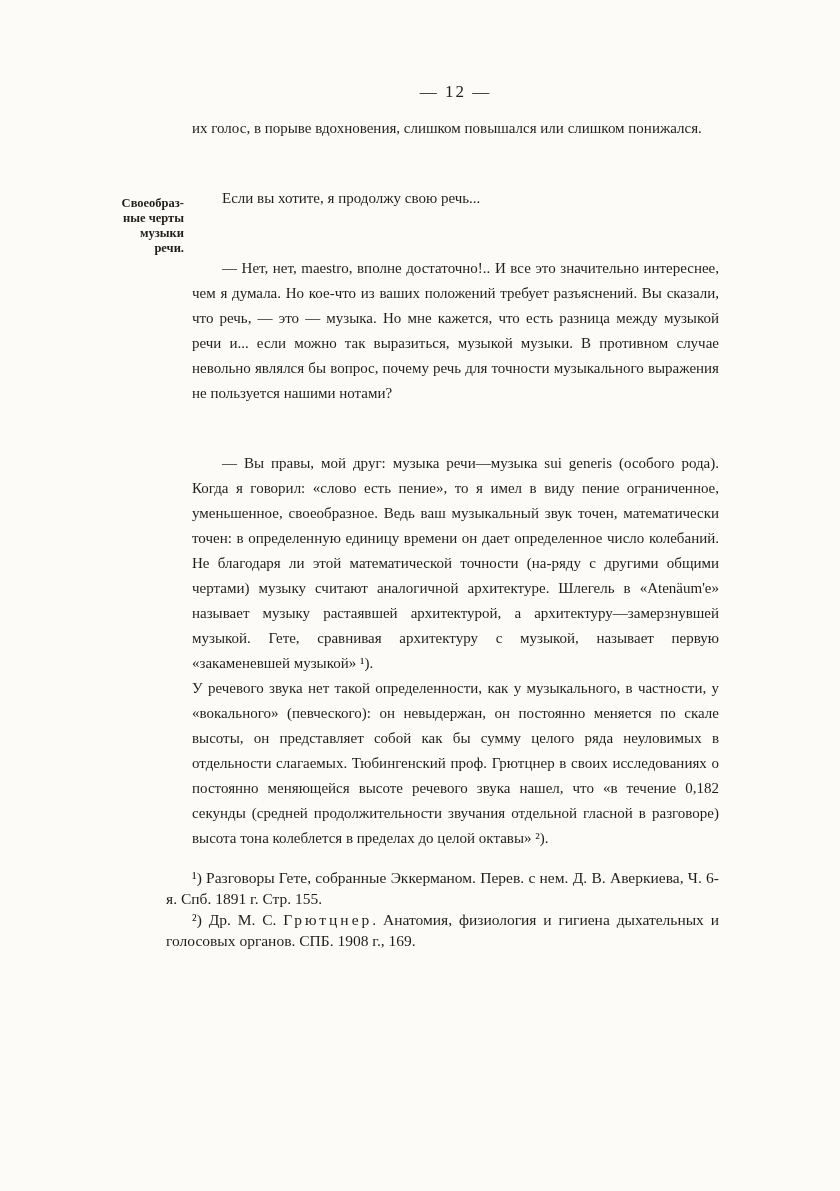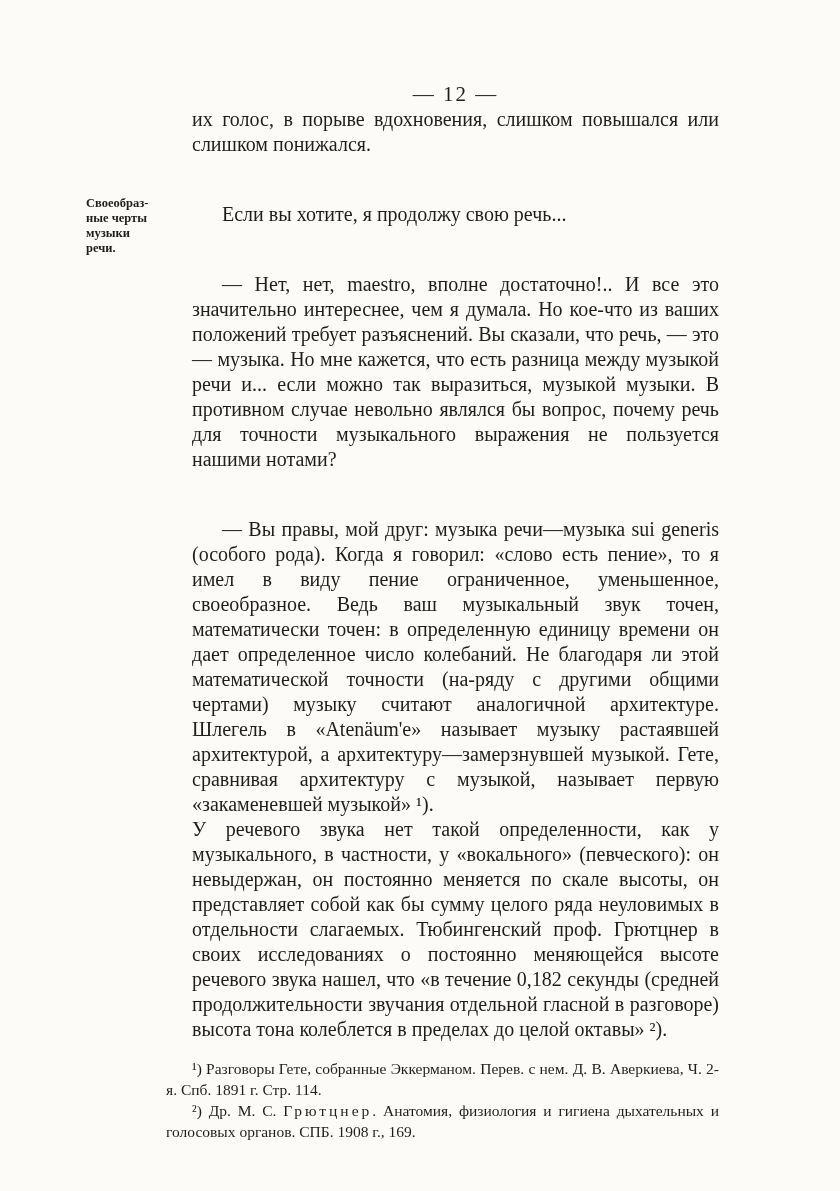--- a/index.html
+++ b/index.html
@@ -21,37 +21,37 @@
     font-family: "Liberation Serif", "DejaVu Serif", serif;
   }
   .content {
     position: absolute;
     top: 82px;
     left: 192px;
     width: 527px;
   }
   .page-number {
     text-align: center;
-    font-size: 21px;
+    font-size: 17px;
     letter-spacing: 2px;
-    margin-bottom: 0;
+    margin-bottom: 14px;
   }
   .margin-note {
     position: absolute;
     top: 196px;
     left: 86px;
     width: 98px;
-    text-align: left;
+    text-align: right;
     font-size: 12.5px;
     font-weight: bold;
     line-height: 15px;
     white-space: pre-line;
   }
   .body-text {
-    font-size: 20px;
+    font-size: 15px;
     line-height: 25px;
     text-align: justify;
     hyphens: auto;
   }
   .para {
     margin: 0;
   }
   .para.indent {
     text-indent: 30px;
     margin-top: 45px;
@@ -86,17 +86,17 @@
   <div class="content">
     <div class="page-number">— 12 —</div>
     <div class="body-text">
         <p class="para"><span>их голос, в порыве вдохновения, слишком повышался или слишком понижался.</span></p>
         <p class="para indent"><span>Если вы хотите, я продолжу свою речь...</span></p>
         <p class="para indent"><span>— Нет, нет, </span><span class="it">maestro</span><span>, вполне достаточно!.. И все это значительно интереснее, чем я думала. Но кое-что из ваших положений требует разъяснений. Вы сказали, что речь, — это — музыка. Но мне кажется, что есть разница между музыкой </span><span class="it">речи</span><span> и... если можно так выразиться, музыкой </span><span class="it">музыки</span><span>. В противном случае невольно являлся бы вопрос, почему речь для точности музыкального выражения не пользуется нашими нотами?</span></p>
         <p class="para indent"><span>— Вы правы, мой друг: </span><span class="it">музыка речи—музыка sui generis (особого рода)</span><span>. Когда я говорил: «слово есть пение», то я имел в виду пение ограниченное, уменьшенное, своеобразное. Ведь ваш музыкальный звук точен, математически точен: в определенную единицу времени он дает определенное число колебаний. Не благодаря ли этой математической точности (на-ряду с другими общими чертами) </span><span class="it">музыку считают аналогичной архитектуре</span><span>. Шлегель в «Atenäum'е» называет музыку растаявшей архитектурой, а архитектуру—замерзнувшей музыкой. Гете, сравнивая архитектуру с музыкой, называет первую «закаменевшей музыкой» ¹).</span></p>
         <p class="para"><span>У речевого звука нет такой определенности, как у музыкального, в частности, у «вокального» (певческого): он невыдержан, он постоянно меняется по скале высоты, он представляет собой как бы сумму целого ряда неуловимых в отдельности слагаемых. Тюбингенский проф. Грютцнер в своих исследованиях о постоянно меняющейся высоте речевого звука нашел, что «в течение 0,182 секунды (средней продолжительности звучания отдельной гласной в разговоре) высота тона колеблется в пределах до целой октавы» ²).</span></p>
       </div>
     <div class="footnotes">
-        <p class="footnote"><span>¹) Разговоры Гете, собранные Эккерманом. Перев. с нем. Д. В. Аверкиева, Ч. 2-я. Спб. 1891 г. Стр. 114.</span></p>
+        <p class="footnote"><span>¹) Разговоры Гете, собранные Эккерманом. Перев. с нем. Д. В. Аверкиева, Ч. 6-я. Спб. 1891 г. Стр. 155.</span></p>
         <p class="footnote"><span>²) Др. М. С. </span><span class="sp">Грютцнер</span><span>. Анатомия, физиология и гигиена дыхательных и голосовых органов. СПБ. 1908 г., 169.</span></p>
       </div>
   </div>
 </div>
 
 </body></html>

